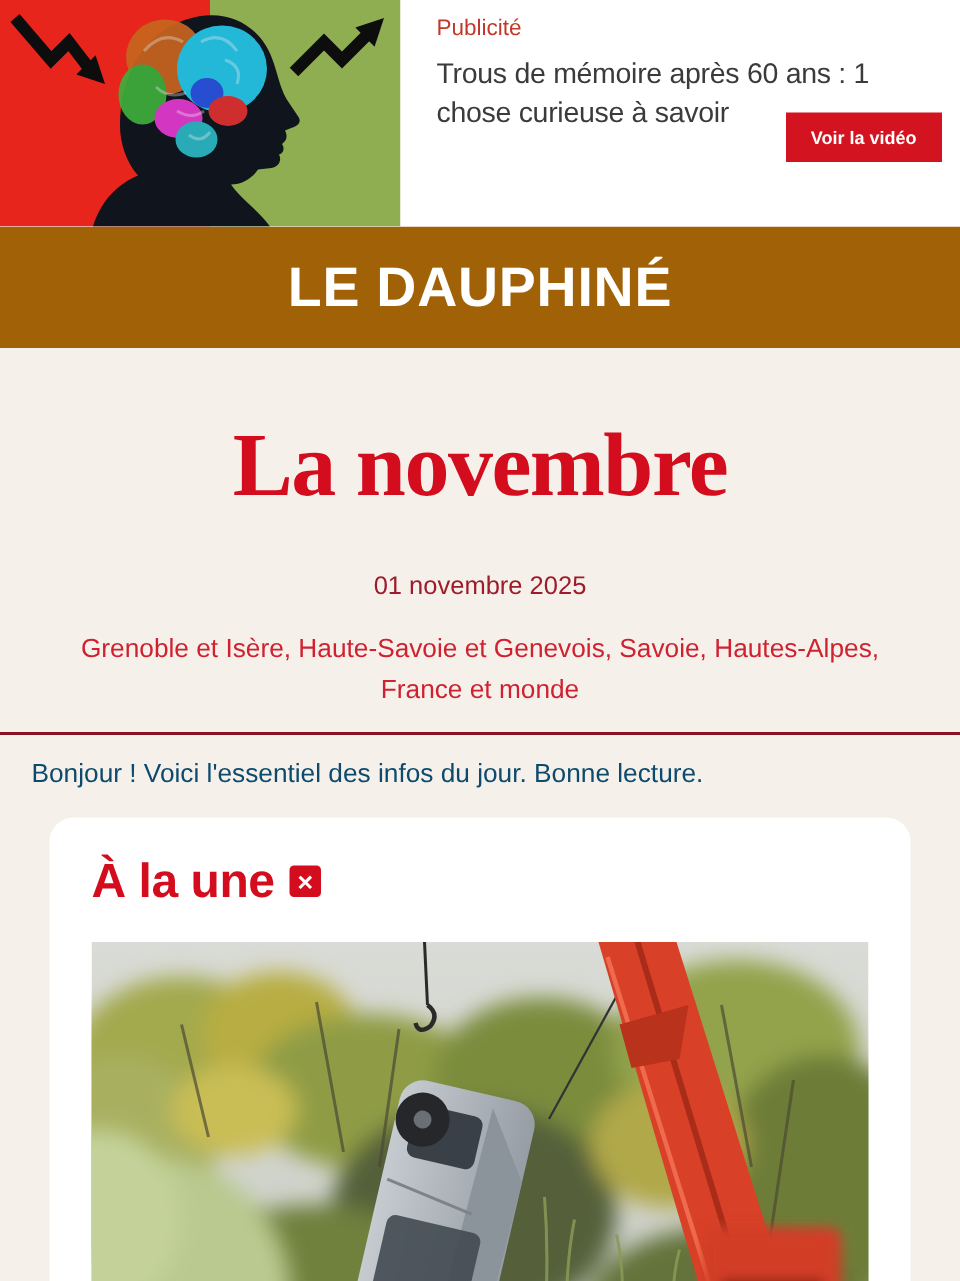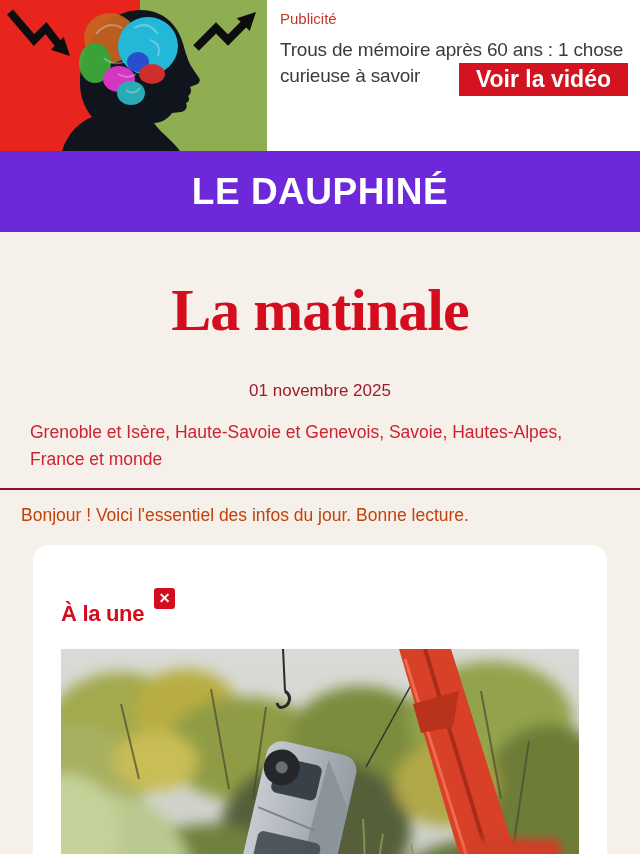--- a/index.html
+++ b/index.html
@@ -2,54 +2,54 @@
 <html><head>
 <meta charset="utf-8">
 <style>
   * { margin:0; padding:0; box-sizing:border-box; }
   html,body { width:640px; height:854px; overflow:hidden; background:#fff; }
   body { font-family:"Liberation Sans", sans-serif; position:relative; }
 
   
   .ad { position:relative; width:640px; height:151px; background:#fff; }
   .ad-art { position:absolute; left:0; top:0; width:267px; height:151px; display:block; }
-  .ad-body { position:absolute; left:267px; top:0; right:0; height:116px; padding:8px 12px 10px 13px; }
+  .ad-body { position:absolute; left:267px; top:0; right:0; height:116px; padding:8px 12px 10px 24px; }
   .ad-label { font-size:15px; color:#c0392b; margin-top:2px; }
   .ad-headline { margin-top:10px; font-size:19px; line-height:26px; font-weight:normal;
                  color:#3b3b3b; letter-spacing:-0.2px; }
-  .ad-cta { position:absolute; right:12px; bottom:20px; height:33px; padding:0 17px;
-            background:#d31420; color:#fff; font-weight:bold; font-size:23px;
+  .ad-cta { position:absolute; right:12px; bottom:8px; height:33px; padding:0 17px;
+            background:#d31420; color:#fff; font-weight:bold; font-size:12px;
             border:none; display:flex; align-items:center; cursor:pointer;
             font-family:"Liberation Sans", sans-serif; }
 
   
-  .band { width:640px; height:81px; background:#6d28d9; display:flex;
+  .band { width:640px; height:81px; background:#a16207; display:flex;
           align-items:center; justify-content:center; }
   .logo { text-align:center; line-height:1; }
   .logo-main { color:#fff; font-size:37px; font-weight:800; letter-spacing:0.5px; }
   .logo-sub { color:#fff; font-style:italic; font-weight:bold; font-size:15px;
               text-align:right; padding-right:50px; margin-top:-2px; }
 
   
   .cream { width:640px; height:622px; background:#f5f1ea; }
   .nl-title { padding-top:44px; text-align:center;
               font-family:"Liberation Serif", serif; font-weight:bold;
               font-size:60px; color:#d40d1e; letter-spacing:-1px; }
   .nl-date { margin-top:36px; text-align:center; font-size:17px; font-weight:normal;
              color:#9d1b2a; }
-  .nl-editions { margin:18px auto 0; max-width:580px; text-align:left;
+  .nl-editions { margin:18px auto 0; max-width:580px; text-align:center;
                  font-size:17.5px; line-height:27px; color:#cf2130; }
   .divider { margin-top:15px; border-top:2px solid #8a1225; width:640px; }
-  .greeting { padding:15px 21px 0; font-size:17.5px; color:#c2410c; }
+  .greeting { padding:15px 21px 0; font-size:17.5px; color:#0c4a6e; }
 
   
   .card { margin:19px auto 0; width:574px; background:#fff; border-radius:16px;
           padding:24px 28px 28px; min-height:300px; }
   .card-head { display:flex; align-items:center; }
-  .card-title { font-size:22px; font-weight:bold; color:#d40d1e; letter-spacing:-0.3px;margin-top:32px; }
+  .card-title { font-size:32px; font-weight:bold; color:#d40d1e; letter-spacing:-0.3px; }
   .broken-ico { width:21px; height:21px; background:#d40d1e; border-radius:3px;
                 margin-left:10px; display:flex; align-items:center; justify-content:center;
                 color:#fff; font-size:14px; font-weight:bold; line-height:1; }
   .photo { margin-top:22px; width:518px; height:280px; display:block; }
 </style>
 </head>
 <body>
 
 <div class="ad">
   <svg class="ad-art" viewBox="0 0 267 151" preserveAspectRatio="none">
@@ -90,21 +90,21 @@
   </div>
 </div>
 
 <div class="band">
   <div class="logo">
     <div class="logo-main">LE DAUPHINÉ</div>
   </div>
 </div>
 
 <div class="cream">
-  <div class="nl-title">La matinale</div>
+  <div class="nl-title">La novembre</div>
   <div class="nl-date">01 novembre 2025</div>
   <div class="nl-editions">Grenoble et Isère, Haute-Savoie et Genevois, Savoie, Hautes-Alpes, France et monde</div>
   <div class="divider"></div>
   <div class="greeting">Bonjour ! Voici l'essentiel des infos du jour. Bonne lecture.</div>
 
   <div class="card">
     <div class="card-head">
       <span class="card-title">À la une</span>
       <span class="broken-ico">✕</span>
     </div>

